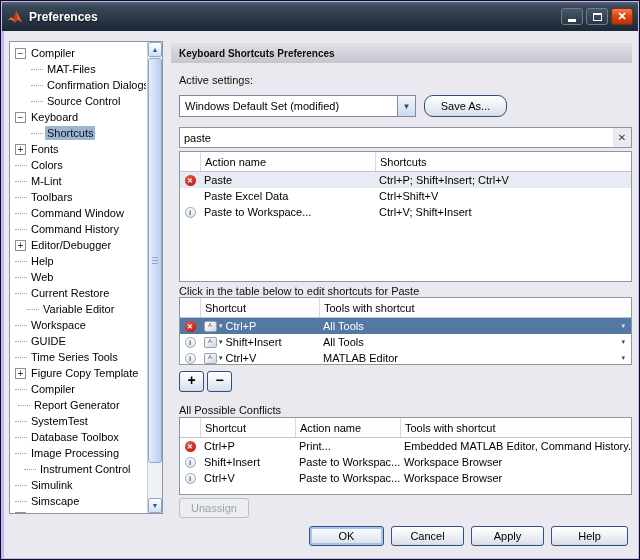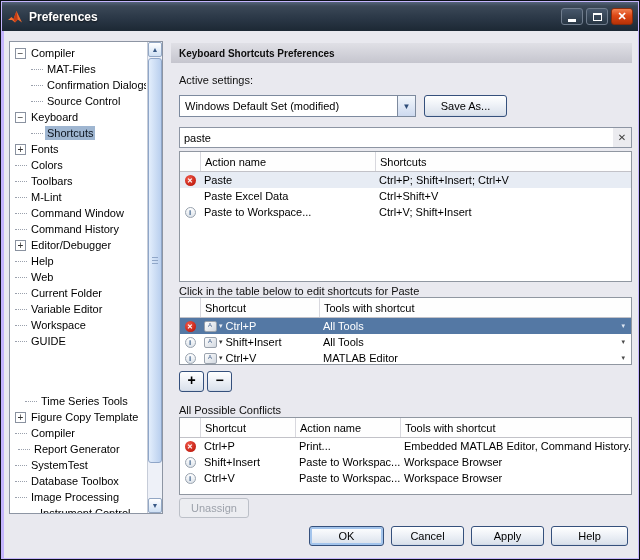--- a/index.html
+++ b/index.html
@@ -174,25 +174,25 @@
           <div class="tree-item" style="padding-left: 5px;">
             <span class="expander">+</span>
             <span class="tree-label">Fonts</span>
           </div>
           <div class="tree-item" style="padding-left: 5px;">
             <span class="stub"></span>
             <span class="tree-label">Colors</span>
           </div>
           <div class="tree-item" style="padding-left: 5px;">
             <span class="stub"></span>
+            <span class="tree-label">M-Lint</span>
+          </div>
+          <div class="tree-item" style="padding-left: 5px;">
+            <span class="stub"></span>
             <span class="tree-label">Toolbars</span>
-          </div>
-          <div class="tree-item" style="padding-left: 5px;">
-            <span class="stub"></span>
-            <span class="tree-label">M-Lint</span>
           </div>
           <div class="tree-item" style="padding-left: 5px;">
             <span class="stub"></span>
             <span class="tree-label">Command Window</span>
           </div>
           <div class="tree-item" style="padding-left: 5px;">
             <span class="stub"></span>
             <span class="tree-label">Command History</span>
           </div>
           <div class="tree-item" style="padding-left: 5px;">
@@ -202,35 +202,35 @@
           <div class="tree-item" style="padding-left: 5px;">
             <span class="stub"></span>
             <span class="tree-label">Help</span>
           </div>
           <div class="tree-item" style="padding-left: 5px;">
             <span class="stub"></span>
             <span class="tree-label">Web</span>
           </div>
           <div class="tree-item" style="padding-left: 5px;">
             <span class="stub"></span>
-            <span class="tree-label">Current Folder</span>
-          </div>
-          <div class="tree-item" style="padding-left: 5px;">
+            <span class="tree-label">Current Restore</span>
+          </div>
+          <div class="tree-item" style="padding-left: 5px; margin-left: 12px;">
             <span class="stub"></span>
             <span class="tree-label">Variable Editor</span>
           </div>
           <div class="tree-item" style="padding-left: 5px;">
             <span class="stub"></span>
             <span class="tree-label">Workspace</span>
           </div>
           <div class="tree-item" style="padding-left: 5px;">
             <span class="stub"></span>
             <span class="tree-label">GUIDE</span>
           </div>
-          <div class="tree-item" style="padding-left: 15px; margin-top: 44px;">
+          <div class="tree-item" style="padding-left: 5px;">
             <span class="stub"></span>
             <span class="tree-label">Time Series Tools</span>
           </div>
           <div class="tree-item" style="padding-left: 5px;">
             <span class="expander">+</span>
             <span class="tree-label">Figure Copy Template</span>
           </div>
           <div class="tree-item" style="padding-left: 5px;">
             <span class="stub"></span>
             <span class="tree-label">Compiler</span>
@@ -277,21 +277,21 @@
 
     <div class="section-header">Keyboard Shortcuts Preferences</div>
 
     <div class="lbl" style="left:175px; top:43px;">Active settings:</div>
 
     <div class="combo">
       <span class="combo-text">Windows Default Set (modified)</span>
       <span class="combo-btn">▼</span>
     </div>
 
-    <button class="btn" style="left:420px; top:64px; width:83px;">Save As...</button>
+    <button class="btn" style="left:420px; top:64px; width:83px;border-radius:9px;">Save As...</button>
 
     <div class="search">
       <input type="text" value="paste" style="">
       <span class="clear-btn">✕</span>
     </div>
 
     <div class="table" id="actions-table" style="top:120px; height:131px;">
         <div class="t-header">
           <div class="t-hcell first" style="width: 20px;"></div>
           <div class="t-hcell" style="width: 175px;">Action name</div>

